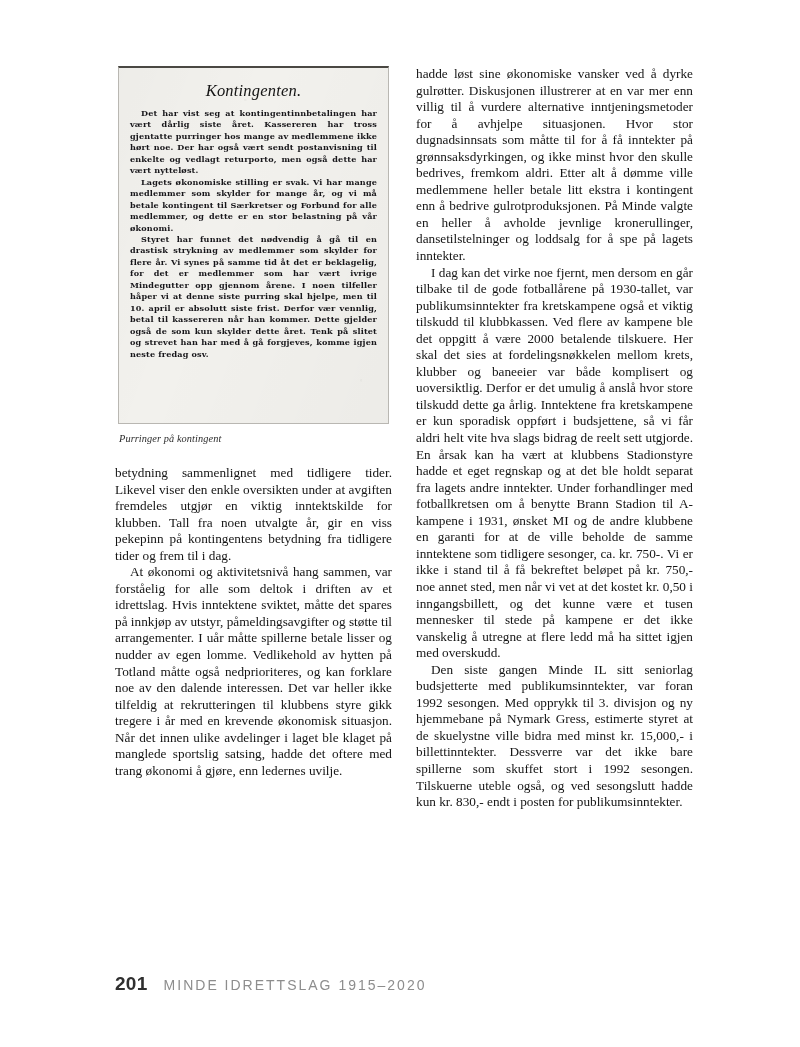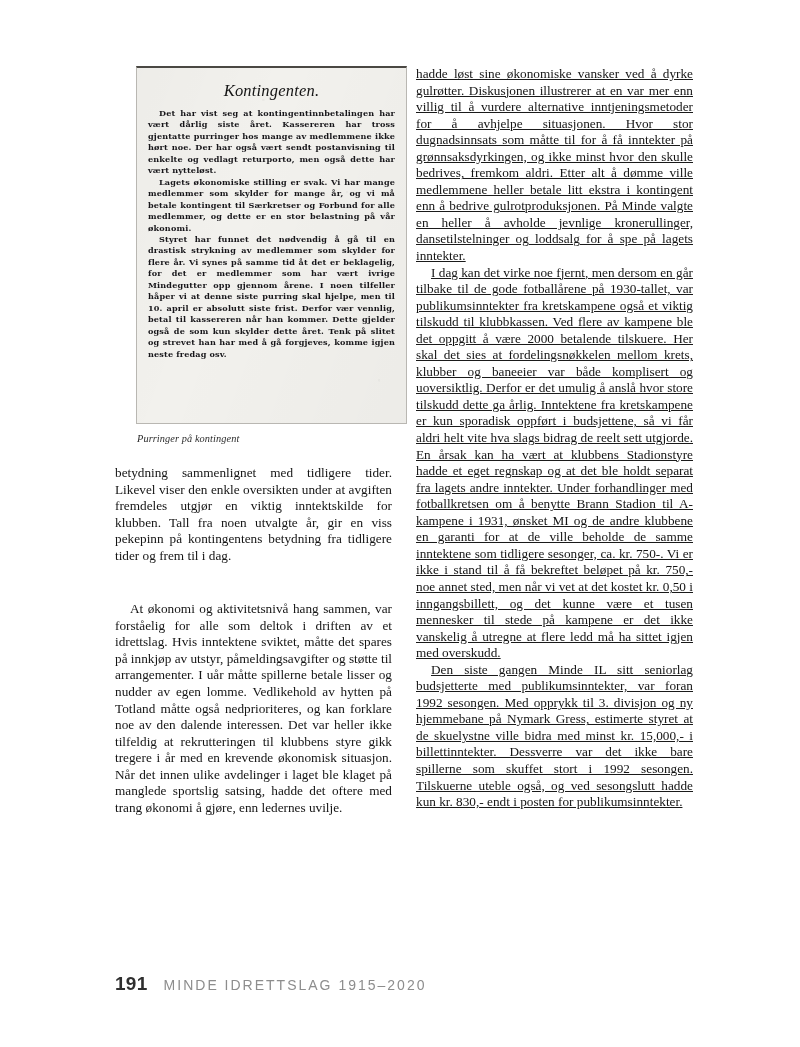--- a/index.html
+++ b/index.html
@@ -36,21 +36,21 @@
     position: absolute;
     top: 0;
     width: 277px;
   }
   .col-left  { left: 0; }
   .col-right { left: 301px; }
 
   
   .clip-figure {
     width: 273px;
-    margin: 0 0 0 21px;
+    margin: 0 0 0 3px;
     position: relative;
   }
 
   .clip-image {
     position: relative;
     width: 271px;
     height: 358px;
     background: #f2f1ed;
     border: 1px solid #b9b7b2;
     border-top: 2px solid #4a4843;
@@ -117,23 +117,23 @@
   .col-right .body-copy p {
     font-family: "Liberation Serif", "DejaVu Serif", serif;
     font-size: 13.25px;
     line-height: 16.55px;
     text-align: justify;
     text-align-last: left;
     margin: 0;
     color: #141414;
     hyphens: manual;
   }
-  .body-copy p + p { text-indent: 15px; margin-top: 37px; }
-
-  .col-right .body-copy { margin-top: 0; text-decoration: underline; }
+  .body-copy p + p { text-indent: 15px; }
+
+  .col-right .body-copy { margin-top: 0; }
 
   
   .footer {
     position: absolute;
     left: 115px;
     bottom: 52px;
     display: flex;
     align-items: baseline;
     gap: 16px;
   }
@@ -186,17 +186,17 @@
       <div class="body-copy">
         <p>hadde løst sine økonomiske vansker ved å dyrke gulrøtter. Diskusjonen illustrerer at en var mer enn villig til å vurdere alternative inntjeningsmetoder for å avhjelpe situasjonen. Hvor stor dugnadsinnsats som måtte til for å få inntekter på grønnsaksdyrkingen, og ikke minst hvor den skulle bedrives, fremkom aldri. Etter alt å dømme ville medlemmene heller betale litt ekstra i kontingent enn å bedrive gulrotproduksjonen. På Minde valgte en heller å avholde jevnlige kronerullinger, dansetilstelninger og loddsalg for å spe på lagets inntekter.</p>
         <p>I dag kan det virke noe fjernt, men dersom en går tilbake til de gode fotballårene på 1930-tallet, var publikumsinntekter fra kretskampene også et viktig tilskudd til klubbkassen. Ved flere av kampene ble det oppgitt å være 2000 betalende tilskuere. Her skal det sies at fordelingsnøkkelen mellom krets, klubber og baneeier var både komplisert og uoversiktlig. Derfor er det umulig å anslå hvor store tilskudd dette ga årlig. Inntektene fra kretskampene er kun sporadisk oppført i budsjettene, så vi får aldri helt vite hva slags bidrag de reelt sett utgjorde. En årsak kan ha vært at klubbens Stadionstyre hadde et eget regnskap og at det ble holdt separat fra lagets andre inntekter. Under forhandlinger med fotballkretsen om å benytte Brann Stadion til A-kampene i 1931, ønsket MI og de andre klubbene en garanti for at de ville beholde de samme inntektene som tidligere sesonger, ca. kr. 750-. Vi er ikke i stand til å få bekreftet beløpet på kr. 750,- noe annet sted, men når vi vet at det kostet kr. 0,50 i inngangsbillett, og det kunne være et tusen mennesker til stede på kampene er det ikke vanskelig å utregne at flere ledd må ha sittet igjen med overskudd.</p>
         <p>Den siste gangen Minde IL sitt seniorlag budsjetterte med publikumsinntekter, var foran 1992 sesongen. Med opprykk til 3. divisjon og ny hjemmebane på Nymark Gress, estimerte styret at de skuelystne ville bidra med minst kr. 15,000,- i billettinntekter. Dessverre var det ikke bare spillerne som skuffet stort i 1992 sesongen. Tilskuerne uteble også, og ved sesongslutt hadde kun kr. 830,- endt i posten for publikumsinntekter.</p>
       </div>
     </div>
 
   </div>
 
   <div class="footer">
-    <span class="folio">191</span>
+    <span class="folio">201</span>
     <span class="running-head">MINDE IDRETTSLAG 1915–2020</span>
   </div>
 
 </div>
 
 </body></html>

